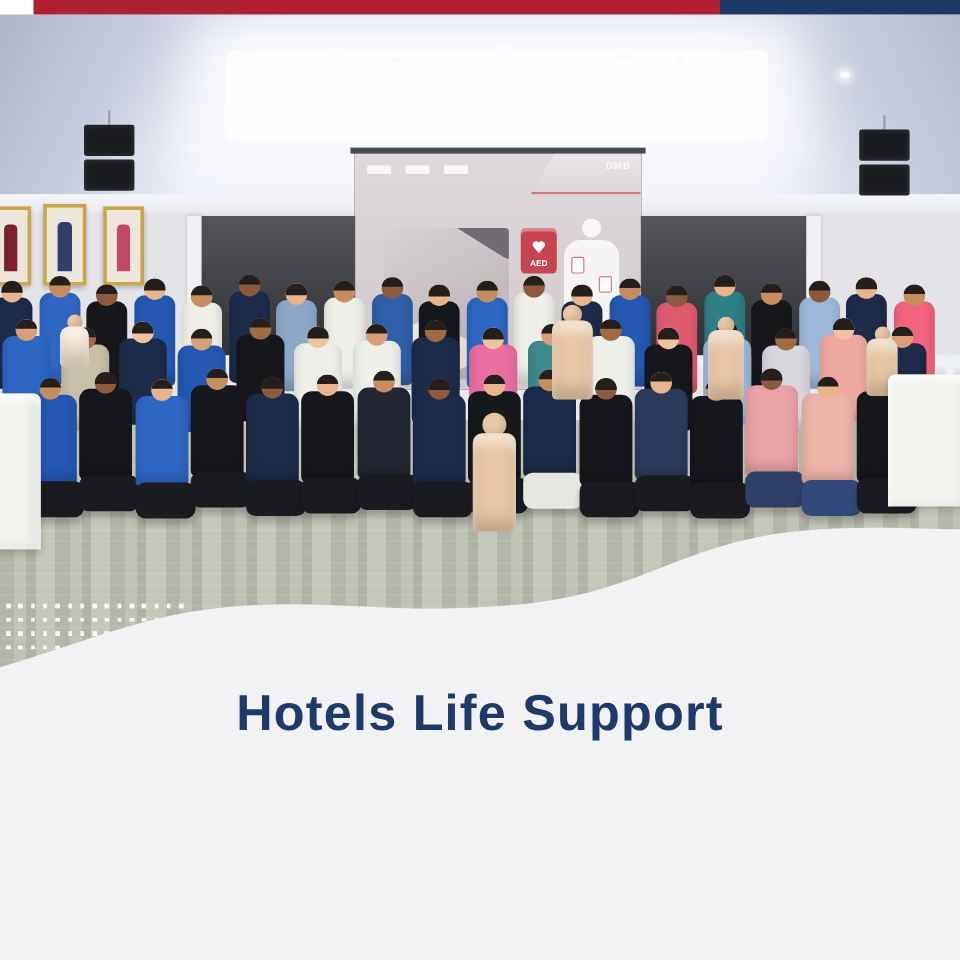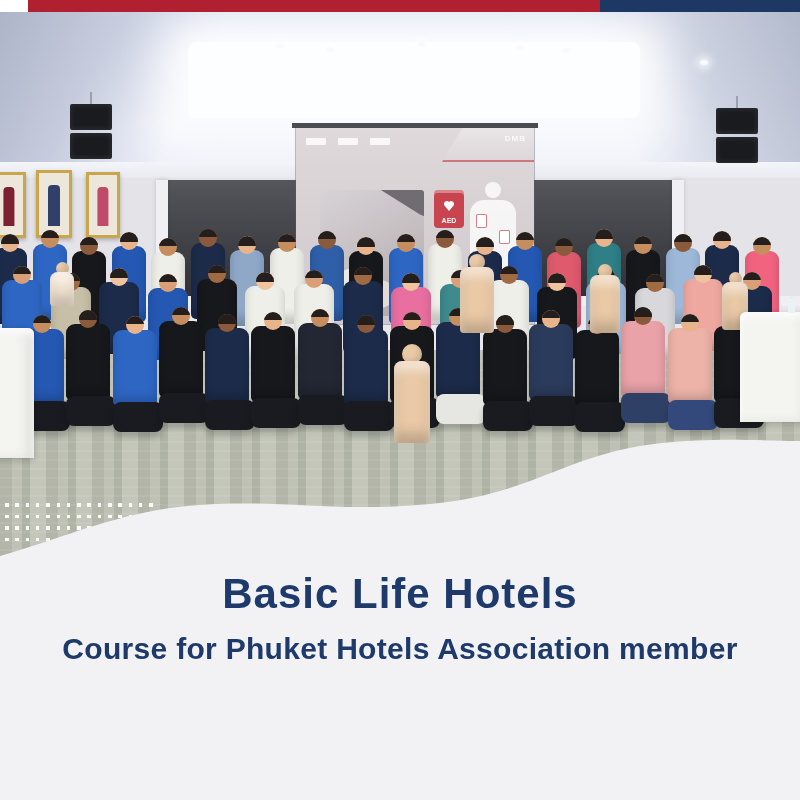--- a/index.html
+++ b/index.html
@@ -589,16 +589,15 @@
       <i style="left: 128.6px; top: 537.8px; width: 3.6px; height: 3.6px;"></i>
       <i style="left: 138.9px; top: 537.8px; width: 3.6px; height: 3.6px;"></i>
       <i style="left: 149.2px; top: 537.8px; width: 3.6px; height: 3.6px;"></i>
     </div>
 
   <svg class="wave" viewBox="0 0 800 800" preserveAspectRatio="none">
     <path d="M0,556 C64,538 122,510 200,505 C284,499 330,513 430,504 C536,494 566,453 662,443 C714,437 770,441 800,441 L800,800 L0,800 Z" fill="#F2F2F4"></path>
   </svg>
 
   <div class="footer">
-    <div class="f1">Basic Life Hotels</div>
-    <div class="f3">Course for Phuket Hotels Association member</div>
+    <div class="f1">Hotels Life Support</div>
   </div>
 </div>
 
 </body></html>

